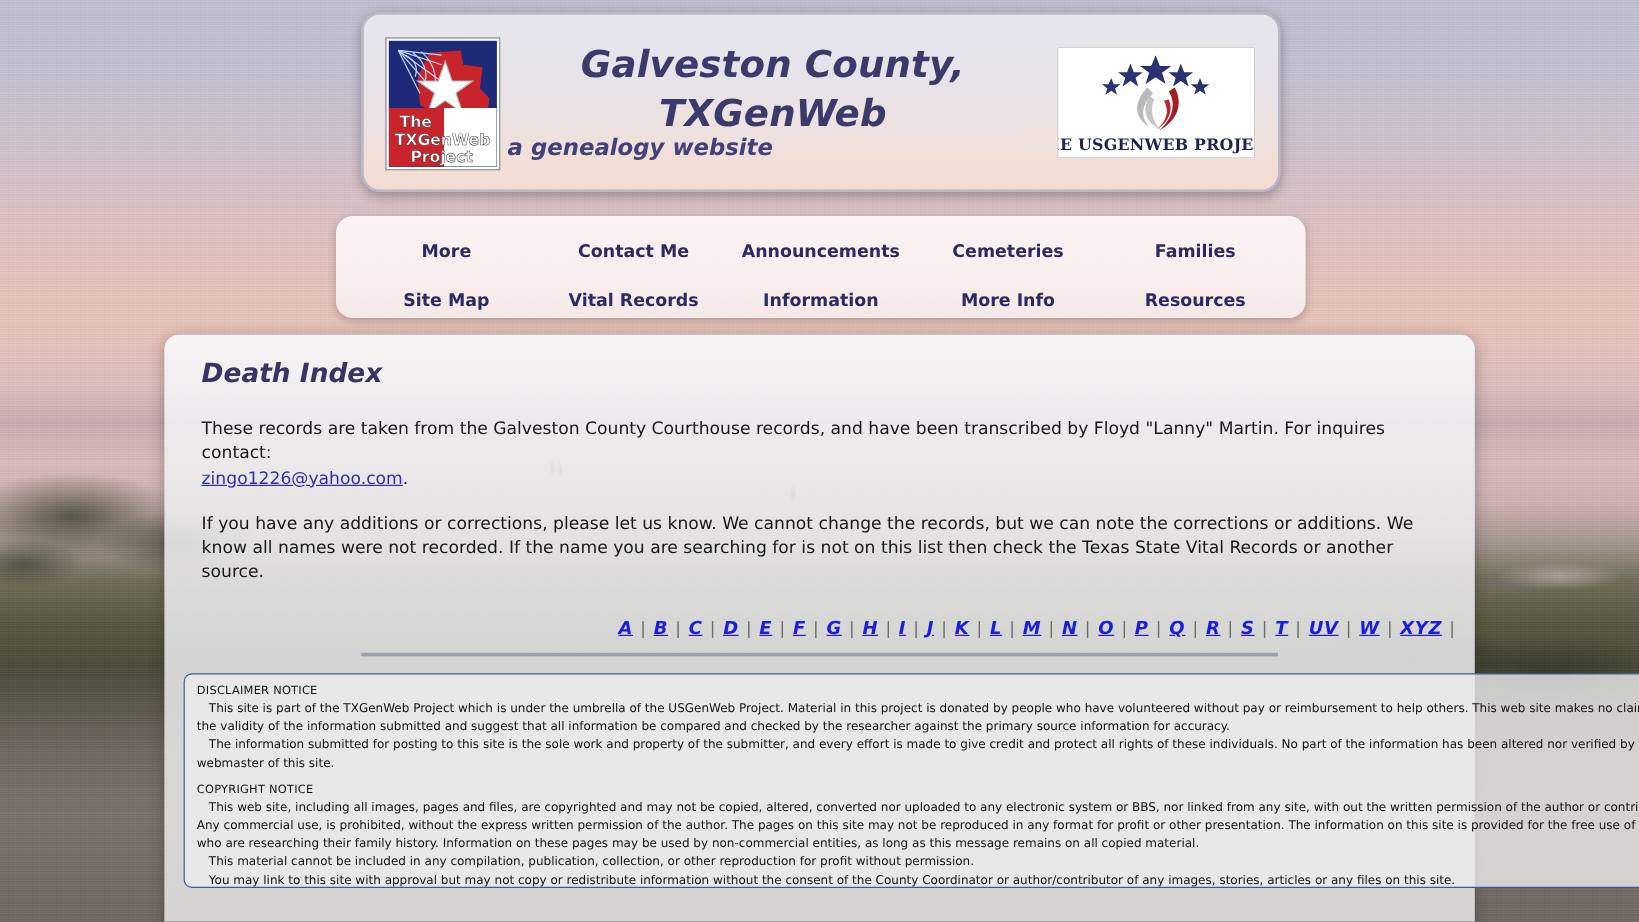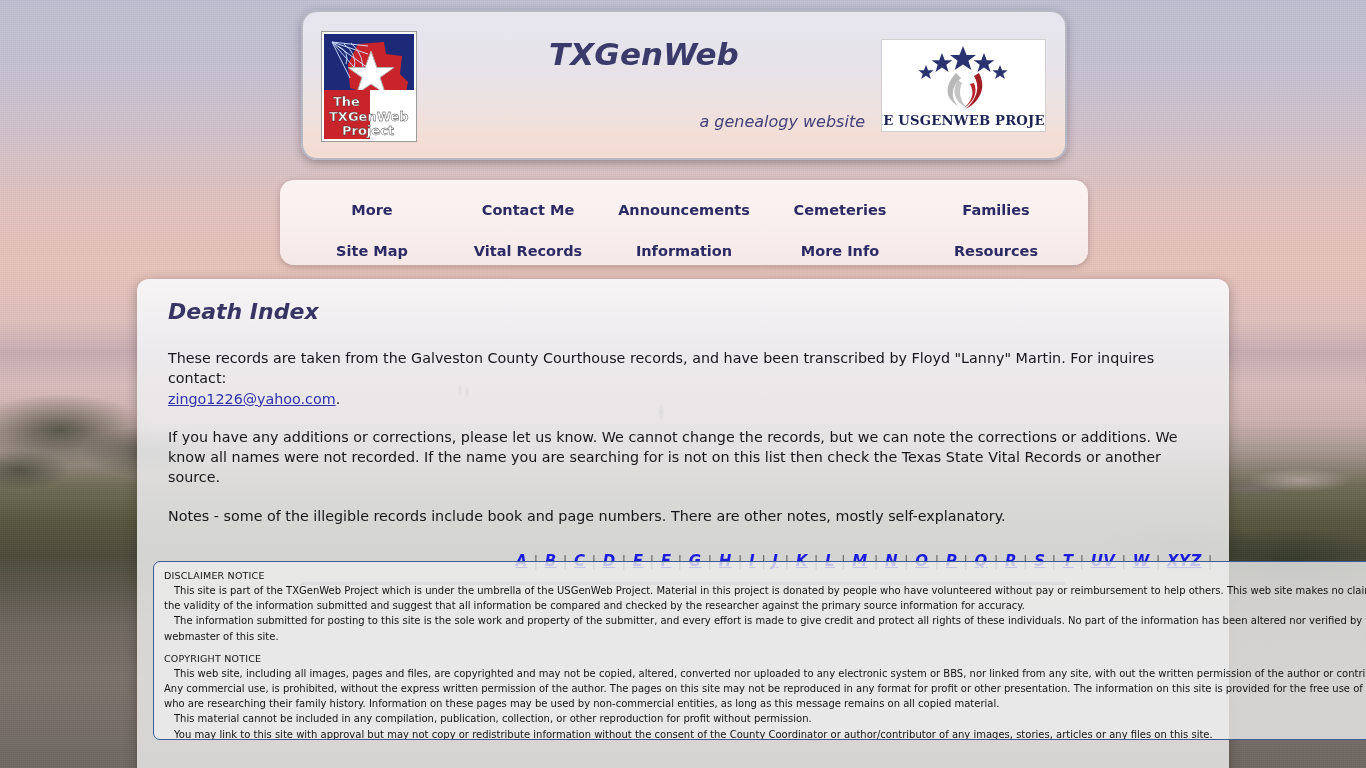--- a/index.html
+++ b/index.html
@@ -97,25 +97,25 @@
     font-family: "DejaVu Sans", sans-serif;
     font-size: 31px;
     font-weight: 600;
     font-style: italic;
     color: #3b3a6b;
     line-height: 1.32;
     letter-spacing: .1px;
   }
   .site-sub {
     position: absolute; left: 120px; right: 200px; top: 100px;
-    text-align: right;
-    font-family: "DejaVu Sans", sans-serif;
-    font-size: 16px;
+    text-align: left;
+    font-family: "DejaVu Sans", sans-serif;
+    font-size: 19px;
     font-style: italic;
-    font-weight: 400;
+    font-weight: 700;
     color: #43407a;
   }
 
   
   .nav-card {
     position: absolute;
     left: 280px; top: 180px;
     width: 808px; height: 85px;
     border-radius: 14px;
     background: linear-gradient(to bottom,
@@ -265,20 +265,21 @@
         <path d="M0 56 L46 56 L46 105 L0 105 Z" fill="#c9242b"></path>
         <path d="M46 56 L90 56 L90 105 L46 105 Z" fill="#ffffff"></path>
         <path d="M34 10 L60 8 L62 20 L78 22 L76 40 L84 48 L80 70 L70 86 L58 96 L52 80 L40 78 L38 58 L26 54 L24 30 Z" fill="#c9242b" opacity=".0"></path>
         <text x="9" y="72" font-family="'DejaVu Sans',sans-serif" font-size="13" font-weight="bold" fill="#ffffff" stroke="#333" stroke-width=".4">The</text>
         <text x="5" y="87" font-family="'DejaVu Sans',sans-serif" font-size="13" font-weight="bold" fill="#ffffff" stroke="#333" stroke-width=".4">TXGenWeb</text>
         <text x="18" y="101" font-family="'DejaVu Sans',sans-serif" font-size="13" font-weight="bold" fill="#ffffff" stroke="#333" stroke-width=".4">Project</text>
       </svg>
     </div>
 
     <div class="site-title">
+      <div>Galveston County,</div>
       <div>TXGenWeb</div>
     </div>
     <div class="site-sub">a genealogy website</div>
 
     <div class="us-logo">
       <svg viewBox="0 0 163 91" width="163" height="91">
         <rect x="0" y="0" width="163" height="91" fill="#ffffff"></rect>
 
         <g fill="#2a3270">
           <polygon points="81,6 84.6,15 94,15 86.4,20.7 89.3,30 81,24.4 72.7,30 75.6,20.7 68,15 77.4,15"></polygon>
@@ -319,21 +320,20 @@
 
     <h1 class="page-title">Death Index</h1>
 
     <p class="para">
       <span>These records are taken from the Galveston County Courthouse records, and have been transcribed by Floyd "Lanny" Martin. For inquires contact: </span><br>
       <a class="email" href="#">zingo1226@yahoo.com</a><span>.</span>
     </p>
 
     <p class="para">If you have any additions or corrections, please let us know. We cannot change the records, but we can note the corrections or additions. We know all names were not recorded. If the name you are searching for is not on this list then check the Texas State Vital Records or another source.</p>
 
-    <p class="para">Notes - some of the illegible records include book and page numbers. There are other notes, mostly self-explanatory.</p>
 
     <div class="alpha-row"><a href="#">A</a><span class="alpha-sep">|</span><a href="#">B</a><span class="alpha-sep">|</span><a href="#">C</a><span class="alpha-sep">|</span><a href="#">D</a><span class="alpha-sep">|</span><a href="#">E</a><span class="alpha-sep">|</span><a href="#">F</a><span class="alpha-sep">|</span><a href="#">G</a><span class="alpha-sep">|</span><a href="#">H</a><span class="alpha-sep">|</span><a href="#">I</a><span class="alpha-sep">|</span><a href="#">J</a><span class="alpha-sep">|</span><a href="#">K</a><span class="alpha-sep">|</span><a href="#">L</a><span class="alpha-sep">|</span><a href="#">M</a><span class="alpha-sep">|</span><a href="#">N</a><span class="alpha-sep">|</span><a href="#">O</a><span class="alpha-sep">|</span><a href="#">P</a><span class="alpha-sep">|</span><a href="#">Q</a><span class="alpha-sep">|</span><a href="#">R</a><span class="alpha-sep">|</span><a href="#">S</a><span class="alpha-sep">|</span><a href="#">T</a><span class="alpha-sep">|</span><a href="#">UV</a><span class="alpha-sep">|</span><a href="#">W</a><span class="alpha-sep">|</span><a href="#">XYZ</a><span class="alpha-sep">|</span></div>
     <hr class="alpha-hr">
   </div>
 
   <div class="notice-box">
     <div class="notice-head">DISCLAIMER NOTICE</div>
     <p class="notice-p">This site is part of the TXGenWeb Project which is under the umbrella of the USGenWeb Project. Material in this project is donated by people who have volunteered without pay or reimbursement to help others. This web site makes no claims of the validity of the information submitted and suggest that all information be compared and checked by the researcher against the primary source information for accuracy.</p>
     <p class="notice-p">The information submitted for posting to this site is the sole work and property of the submitter, and every effort is made to give credit and protect all rights of these individuals. No part of the information has been altered nor verified by the webmaster of this site.</p>
     <div class="notice-gap"></div>

